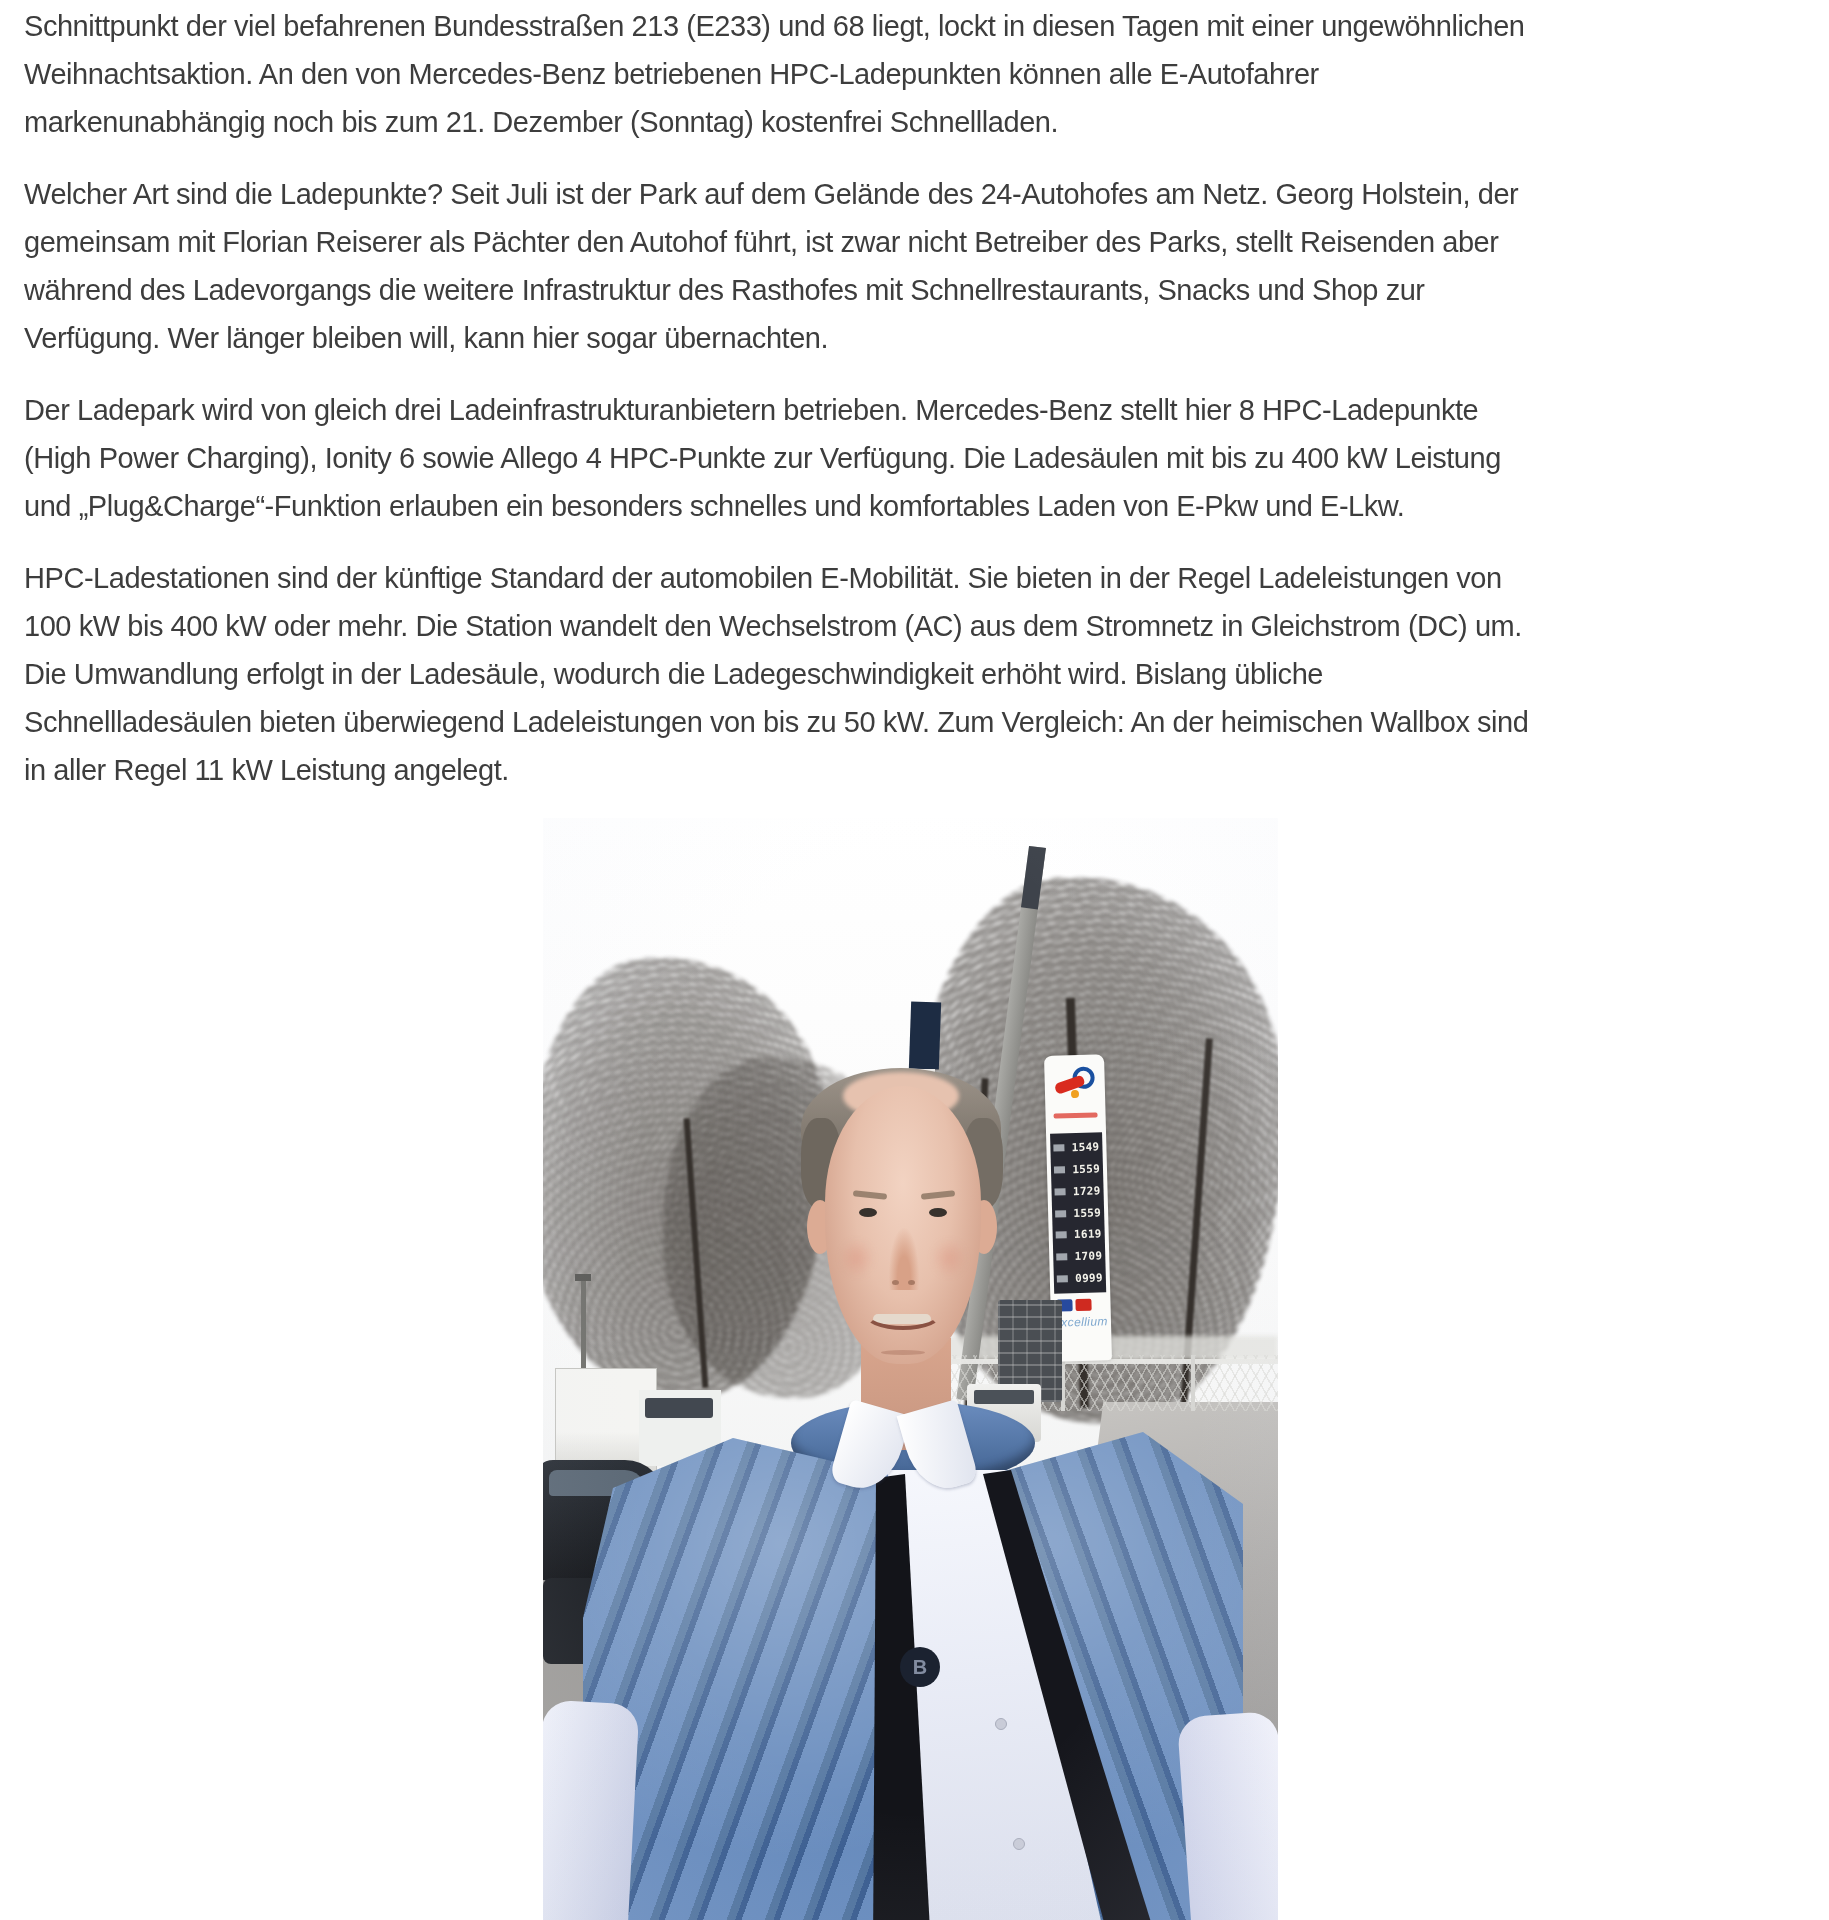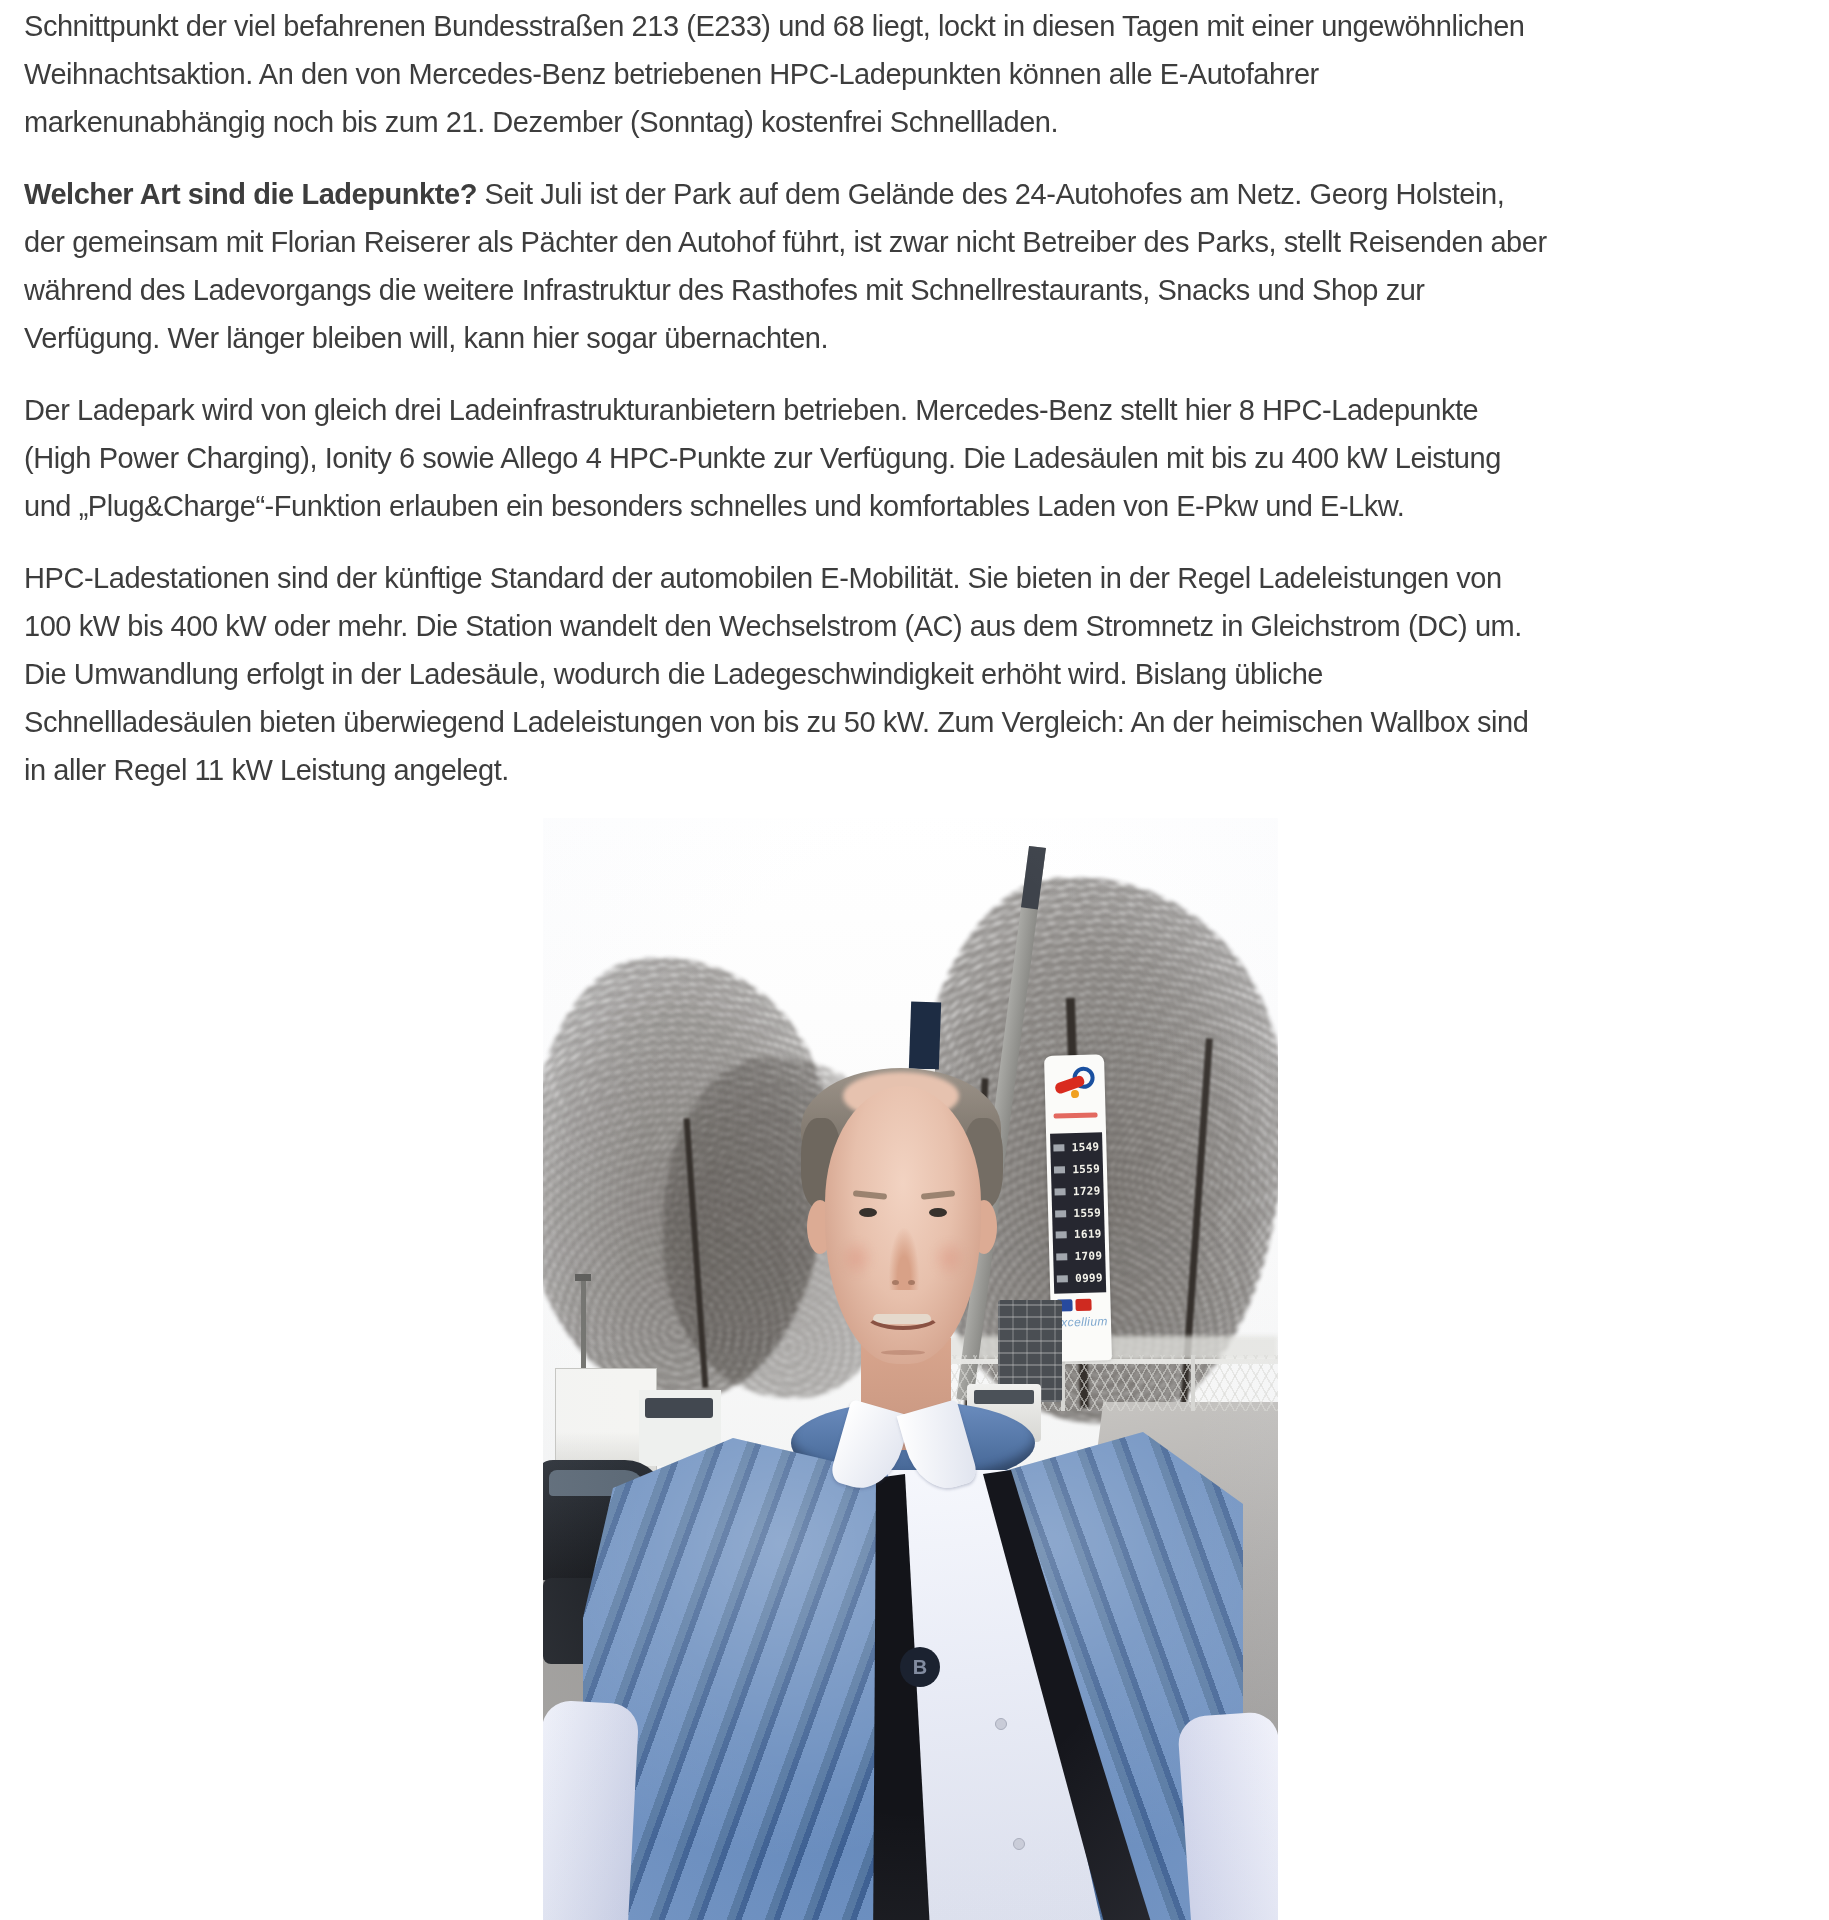--- a/index.html
+++ b/index.html
@@ -1,19 +1,19 @@
 <!DOCTYPE html>
 <html><head>
 <meta charset="utf-8">
 <style>
   html,body{margin:0;padding:0;background:#ffffff;}
   body{width:1829px;height:1920px;overflow:hidden;font-family:"Liberation Sans",sans-serif;}
   .article{padding:2px 0 0 24px;width:1524px;}
   p.para{margin:0 0 24px 0;font-size:29px;line-height:48px;letter-spacing:-0.45px;color:#3d3d3d;}
-  p.para .lead{font-weight:bold;}
+  p.para .lead{font-weight:normal;}
 
   
   .photo{position:relative;width:735px;height:1130px;margin:16px 0 0 543px;overflow:hidden;
     background:linear-gradient(#ffffff 0%,#fbfbfb 35%,#f0f1f1 70%,#e6e6e5 100%);}
   .photo *{position:absolute;}
 
   .trees{filter:blur(2px);border-radius:40% 55% 45% 50% / 50% 40% 55% 45%;
     background:
       radial-gradient(ellipse at 50% 60%, rgba(62,56,50,.5), rgba(62,56,50,.25) 55%, transparent 78%),
       repeating-radial-gradient(circle at 30% 35%, rgba(48,43,39,.55) 0 2px, transparent 2px 6px),

